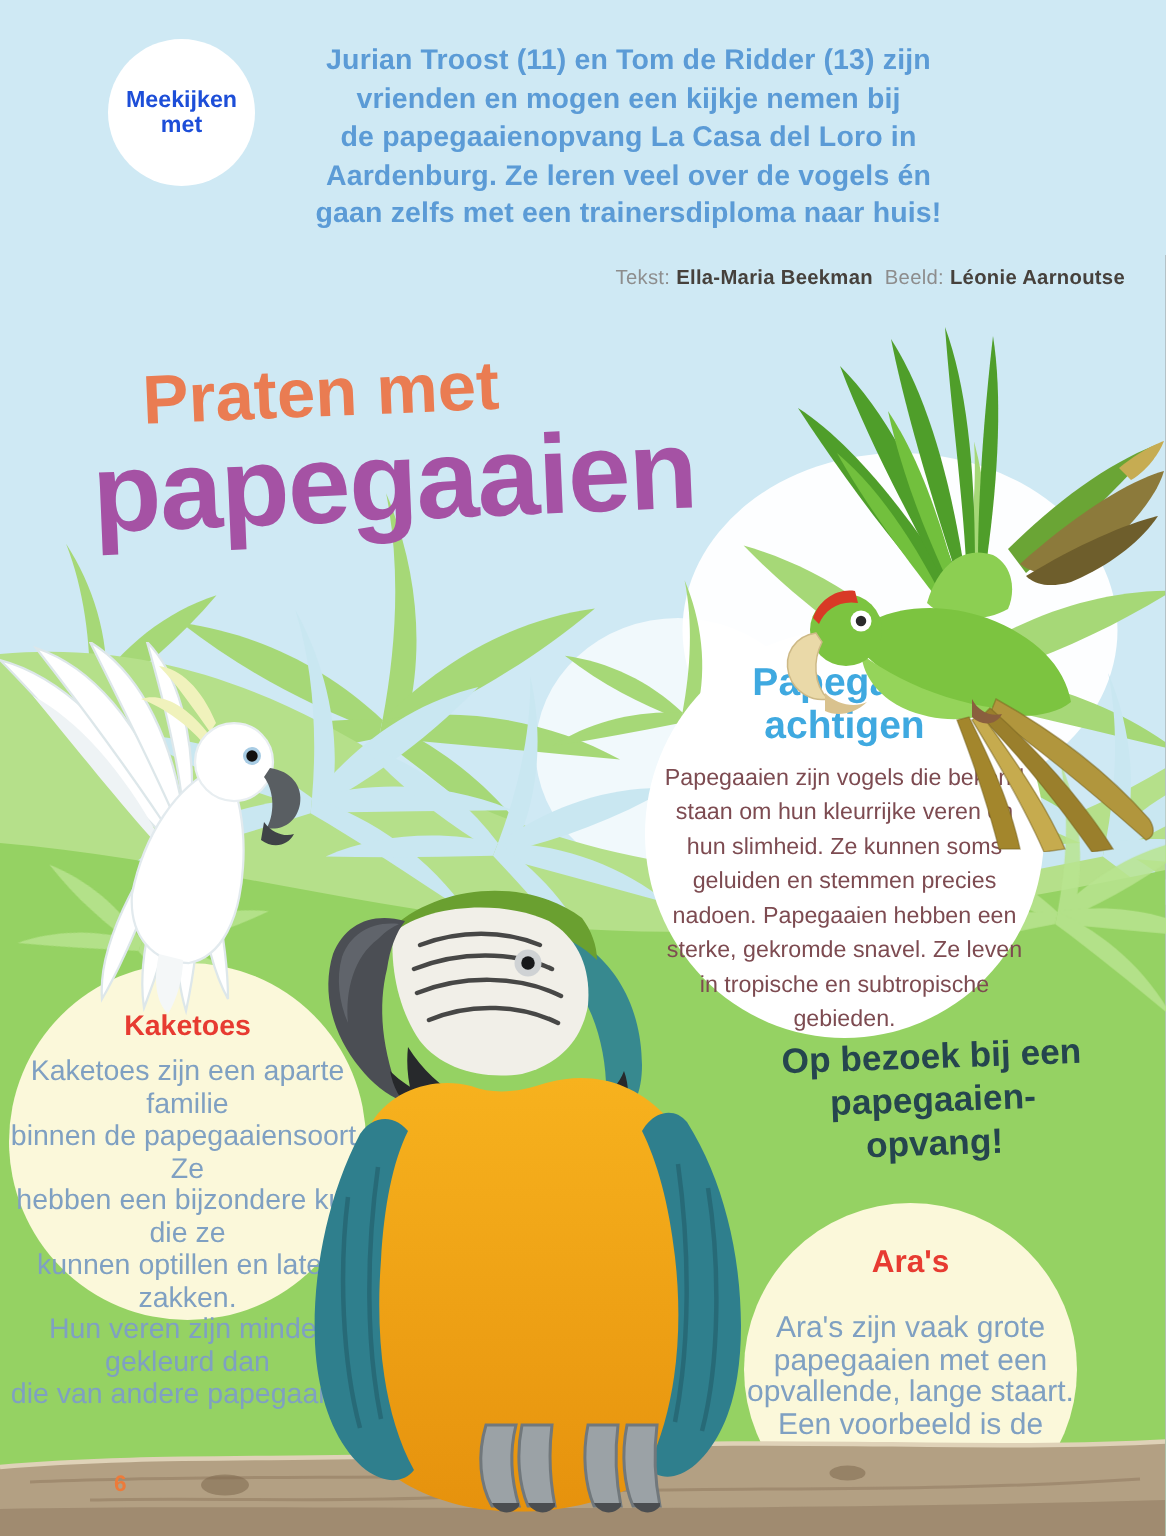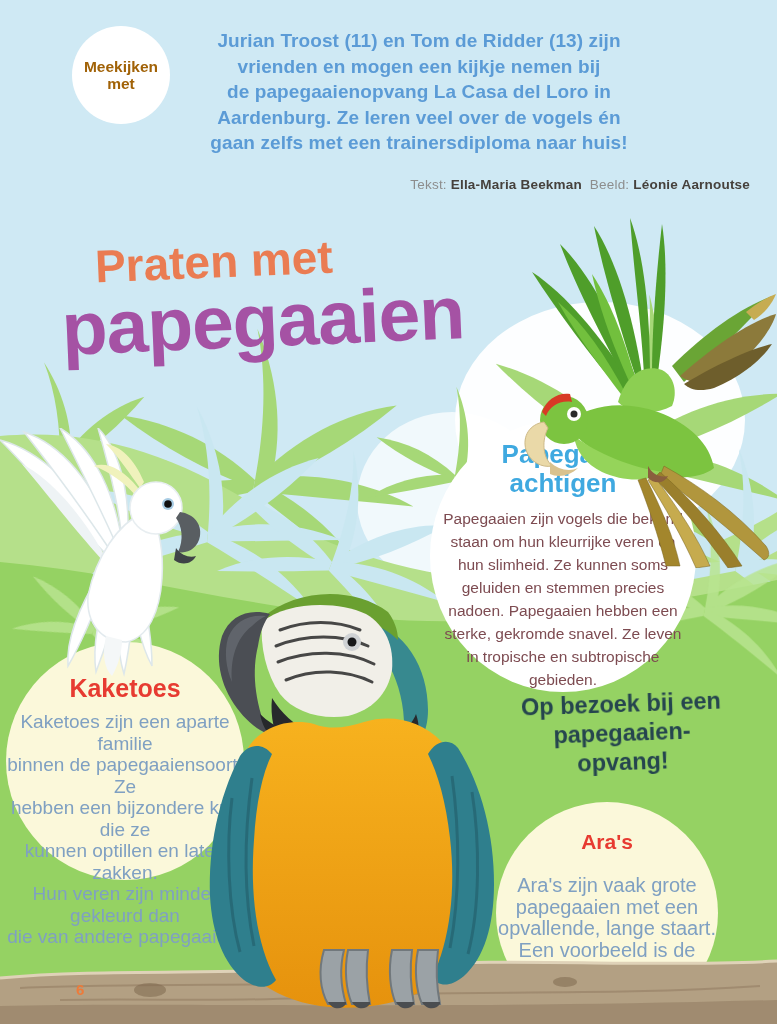--- a/index.html
+++ b/index.html
@@ -10,21 +10,21 @@
   .abs{position:absolute;}
   svg{display:block;}
 
   
   .badge{
     left:72px;top:26px;width:98px;height:98px;border-radius:50%;
     background:#ffffff;display:flex;align-items:center;justify-content:center;
     text-align:center;z-index:4;
   }
   .badge span{
-    color:#a16207;font-size:15.5px;line-height:17px;font-weight:bold;
+    color:#1d4ed8;font-size:15.5px;line-height:17px;font-weight:bold;
     white-space:pre-line;
   }
 
   
   .intro{
     left:134px;top:28px;width:570px;text-align:center;z-index:4;
     color:#5b9bd6;font-size:19px;line-height:25.5px;font-weight:bold;
     white-space:pre-line;letter-spacing:.1px;
   }
   .credits{
@@ -48,21 +48,21 @@
   .bubble{
     border-radius:50%;display:flex;flex-direction:column;align-items:center;
     text-align:center;z-index:2;
   }
   .bubble .bhead{font-weight:800;white-space:pre-line;}
   .bubble .btext{white-space:pre-line;}
   .b-parrotlike{left:430px;top:420px;width:266px;height:272px;background:#ffffff;padding-top:0;}
   .b-parrotlike .bhead{color:#3fa9e0;font-size:26px;line-height:29px;margin-top:20px;}
   .b-parrotlike .btext{color:#7d4b51;font-size:15.5px;line-height:23px;margin-top:9px;}
   .b-cockatoos{left:6px;top:642px;width:238px;height:238px;background:#fbf8da;}
-  .b-cockatoos .bhead{color:#e73b31;font-size:25px;margin-top:32px;text-align:right;}
+  .b-cockatoos .bhead{color:#e73b31;font-size:19px;margin-top:32px;text-align:right;}
   .b-cockatoos .btext{color:#7fa0c2;font-size:19px;line-height:21.5px;margin-top:8px;}
   .b-macaws{left:496px;top:802px;width:222px;height:222px;background:#fbf8da;}
   .b-macaws .bhead{color:#e73b31;font-size:21px;margin-top:28px;}
   .b-macaws .btext{color:#7fa0c2;font-size:20px;line-height:21.5px;margin-top:21px;}
 
   
   .callout{
     left:486px;top:690px;width:272px;z-index:4;text-align:center;
     transform:rotate(-2deg);
     color:#25454e;font-size:23.5px;line-height:29px;font-weight:800;

